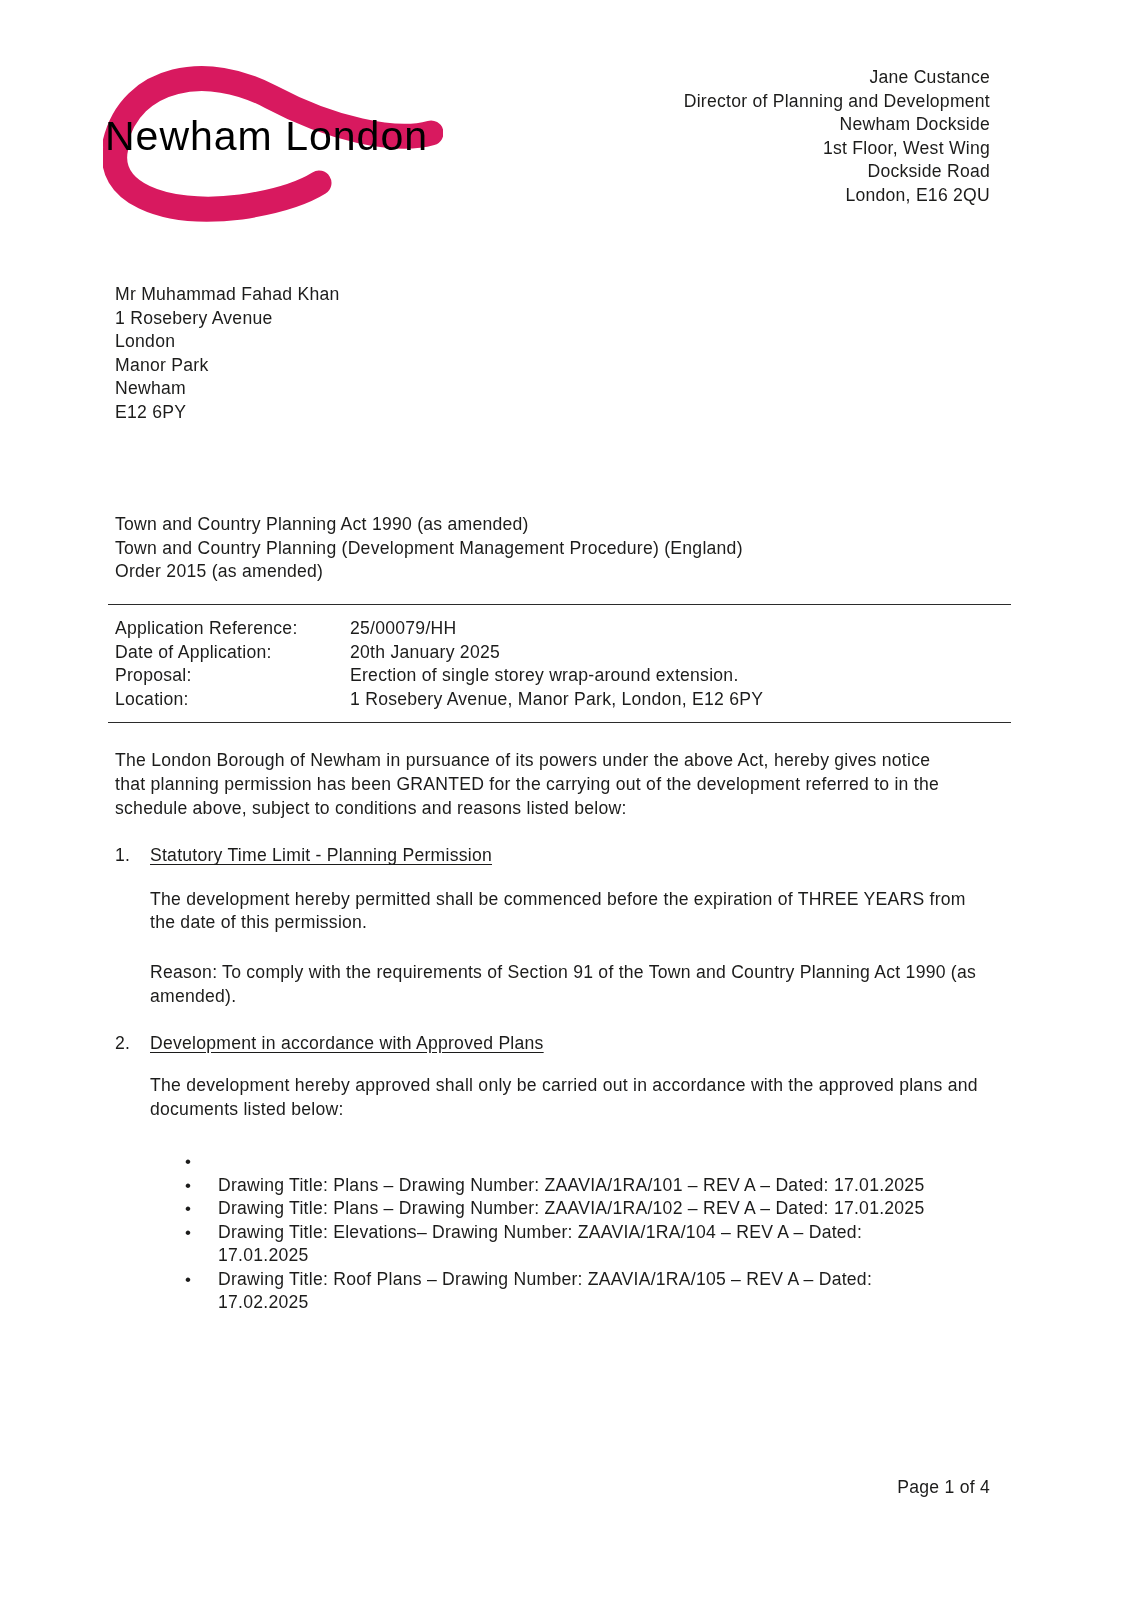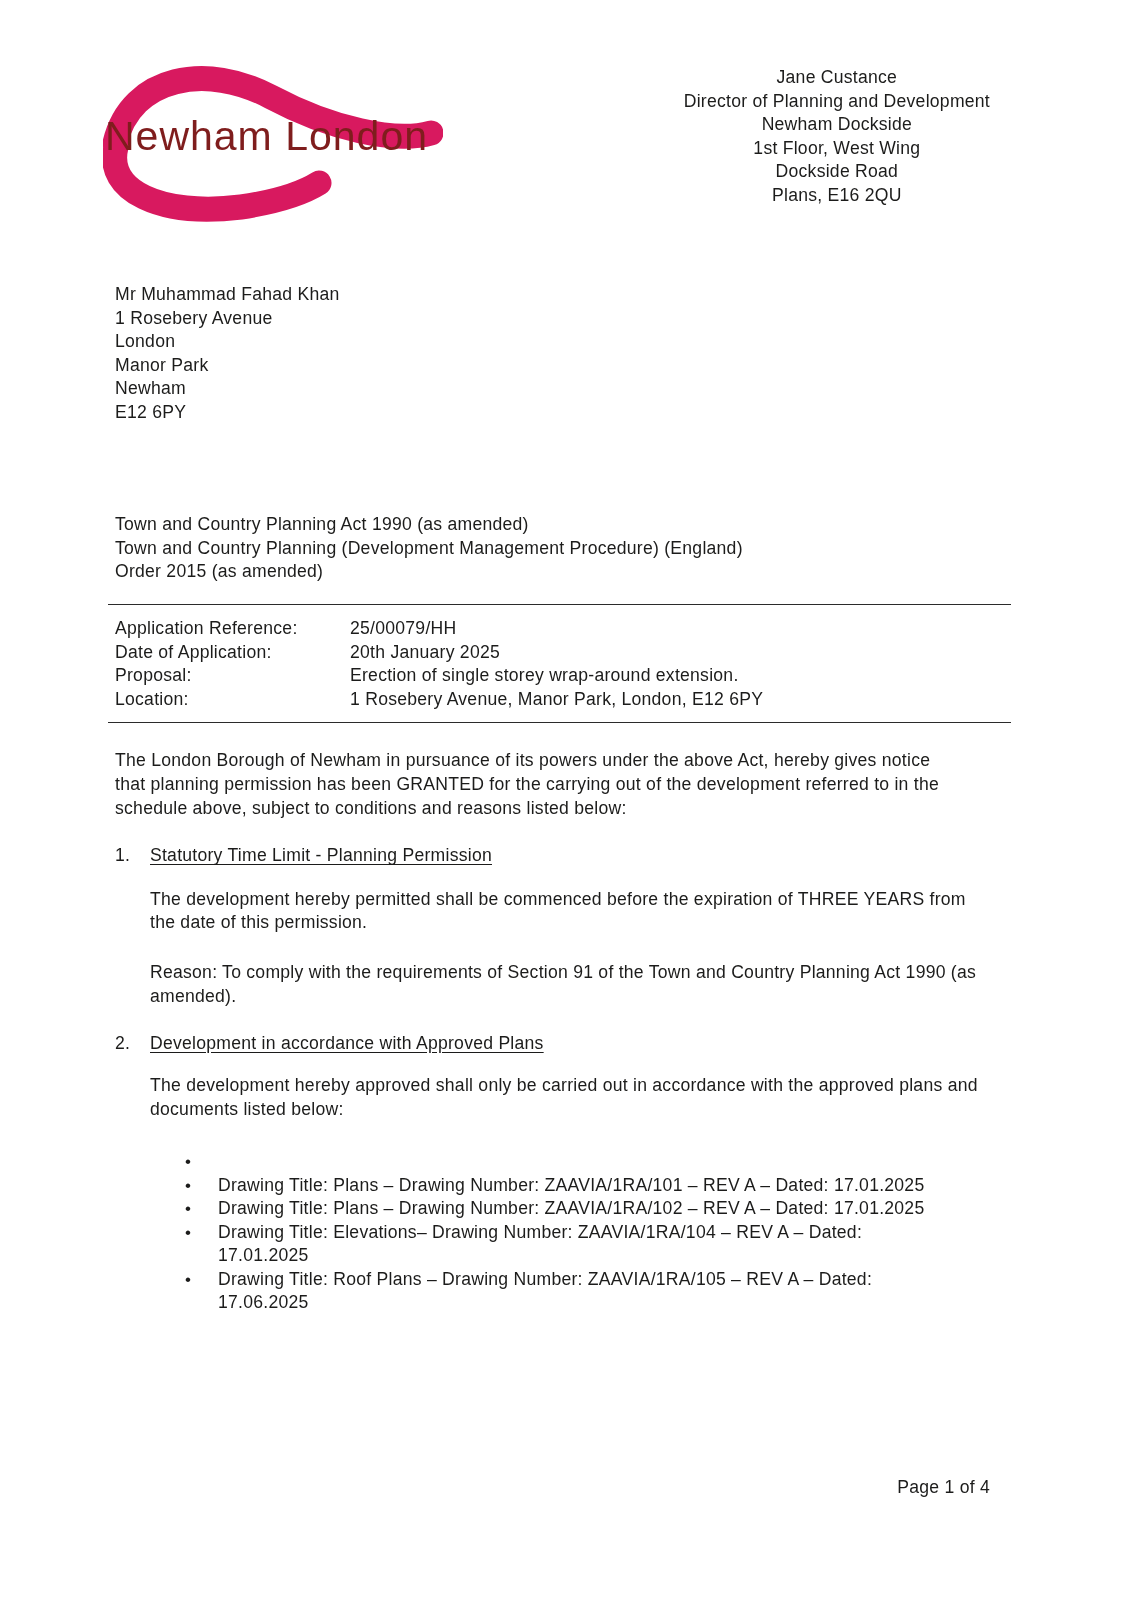--- a/index.html
+++ b/index.html
@@ -29,21 +29,21 @@
     position: absolute;
     top: 58px; left: 2px;
     font-size: 41px;
     letter-spacing: 1px;
     color: #626468;
     white-space: nowrap;
   }
   .sender {
     margin-top: 66px;
     margin-right: 15px;
-    text-align: center;
+    text-align: right;
     line-height: 23.5px;
   }
 
   
   .recipient { margin-top: 56px; line-height: 23.5px; }
   .acts { margin-top: 89px; line-height: 23.7px; }
 
   .rule {
     border: none;
     border-top: 1.6px solid #2b2b2b;
@@ -80,30 +80,30 @@
 <body>
 
 <div class="page">
 
   <header class="header">
     <div class="logo">
       <svg class="swoosh" width="340" height="172" viewBox="0 0 340 172" aria-hidden="true">
         <path class="swoosh-path" d="M 12,88 C 28,20 105,8 168,42 C 228,74 292,88 328,78" fill="none" stroke="#D8195F" stroke-width="25" stroke-linecap="round"></path>
         <path class="swoosh-path" d="M 13,92 C 2,136 58,162 138,152 C 172,147 200,138 216,128" fill="none" stroke="#D8195F" stroke-width="25" stroke-linecap="round"></path>
       </svg>
-      <span class="logo-text" style="color: #7f1d1d;">Newham London</span>
+      <span class="logo-text" style="color: #000000;">Newham London</span>
     </div>
 
     <div class="sender">
       <div>Jane Custance</div>
       <div>Director of Planning and Development</div>
       <div>Newham Dockside</div>
       <div>1st Floor, West Wing</div>
       <div>Dockside Road</div>
-      <div>Plans, E16 2QU</div>
+      <div>London, E16 2QU</div>
     </div>
   </header>
 
   <div class="recipient">
     <div>Mr Muhammad Fahad Khan</div>
     <div>1 Rosebery Avenue</div>
     <div>London</div>
     <div>Manor Park</div>
     <div>Newham</div>
     <div>E12 6PY</div>
@@ -168,20 +168,20 @@
       <li>
         <span class="bullet-dot">•</span>
         <span class="bullet-text">Drawing Title: Plans – Drawing Number: ZAAVIA/1RA/102 – REV A – Dated: 17.01.2025</span>
       </li>
       <li>
         <span class="bullet-dot">•</span>
         <span class="bullet-text">Drawing Title: Elevations– Drawing Number: ZAAVIA/1RA/104 – REV A – Dated: 17.01.2025</span>
       </li>
       <li>
         <span class="bullet-dot">•</span>
-        <span class="bullet-text">Drawing Title: Roof Plans – Drawing Number: ZAAVIA/1RA/105 – REV A – Dated: 17.06.2025</span>
+        <span class="bullet-text">Drawing Title: Roof Plans – Drawing Number: ZAAVIA/1RA/105 – REV A – Dated: 17.02.2025</span>
       </li>
     </ul>
   </div>
 
   <div class="page-footer">Page 1 of 4</div>
 
 </div>
 
 </body></html>

